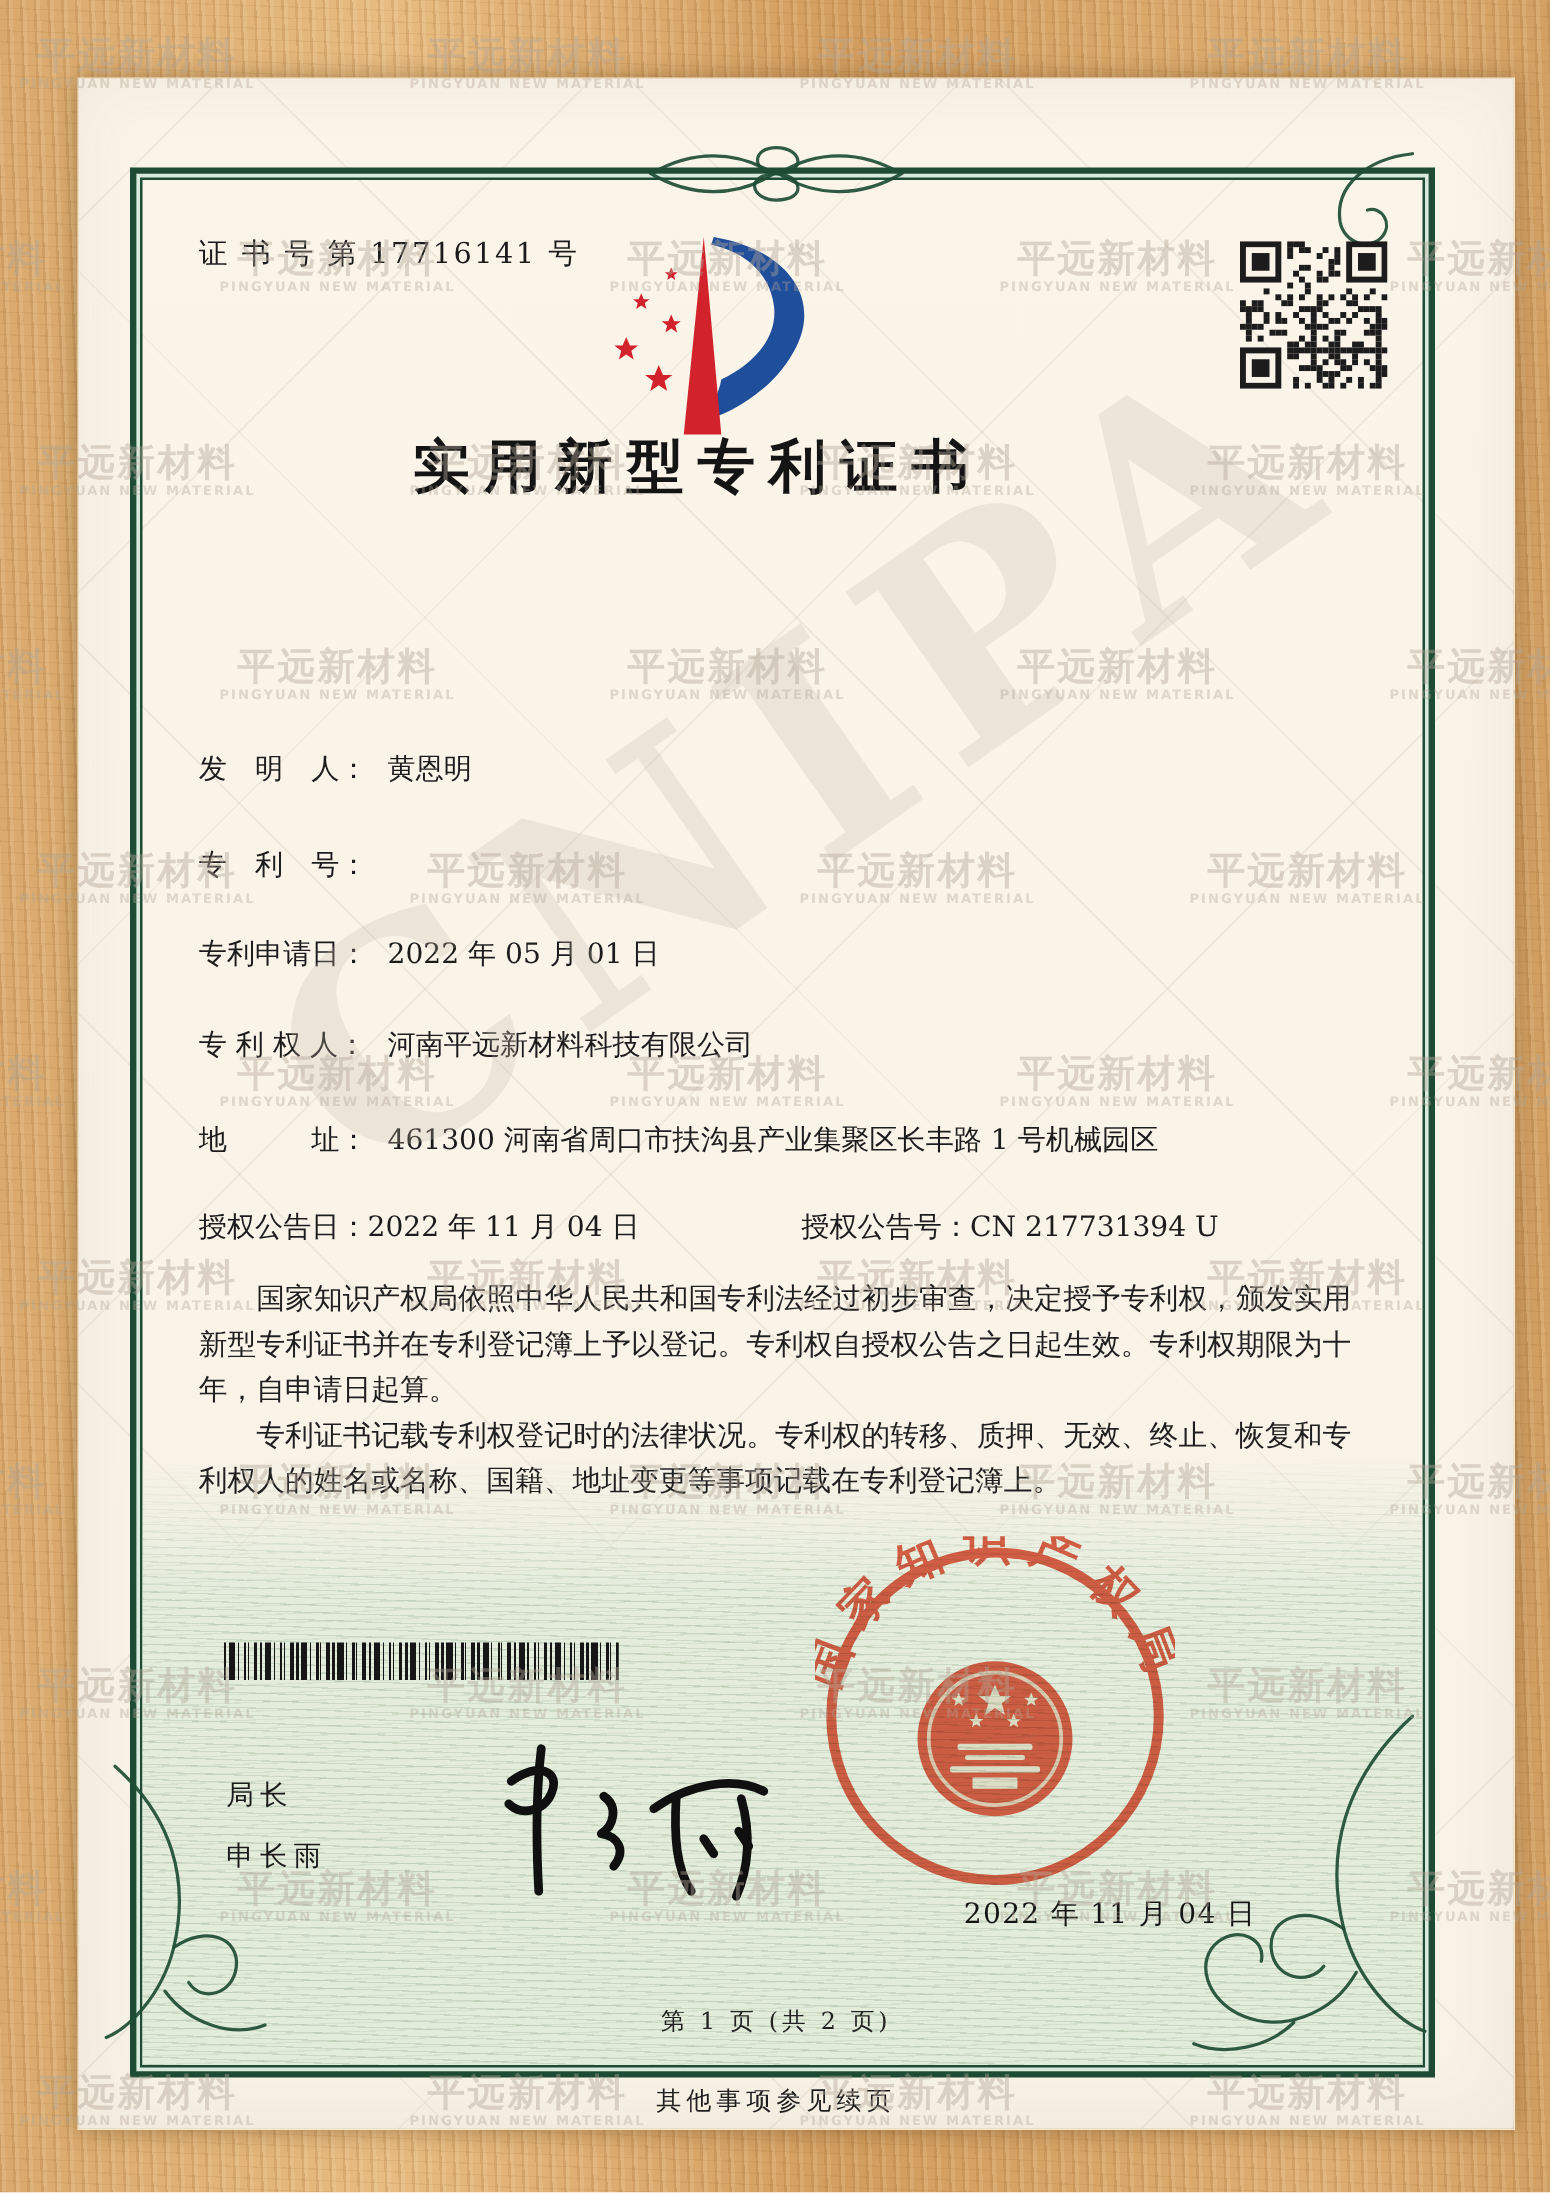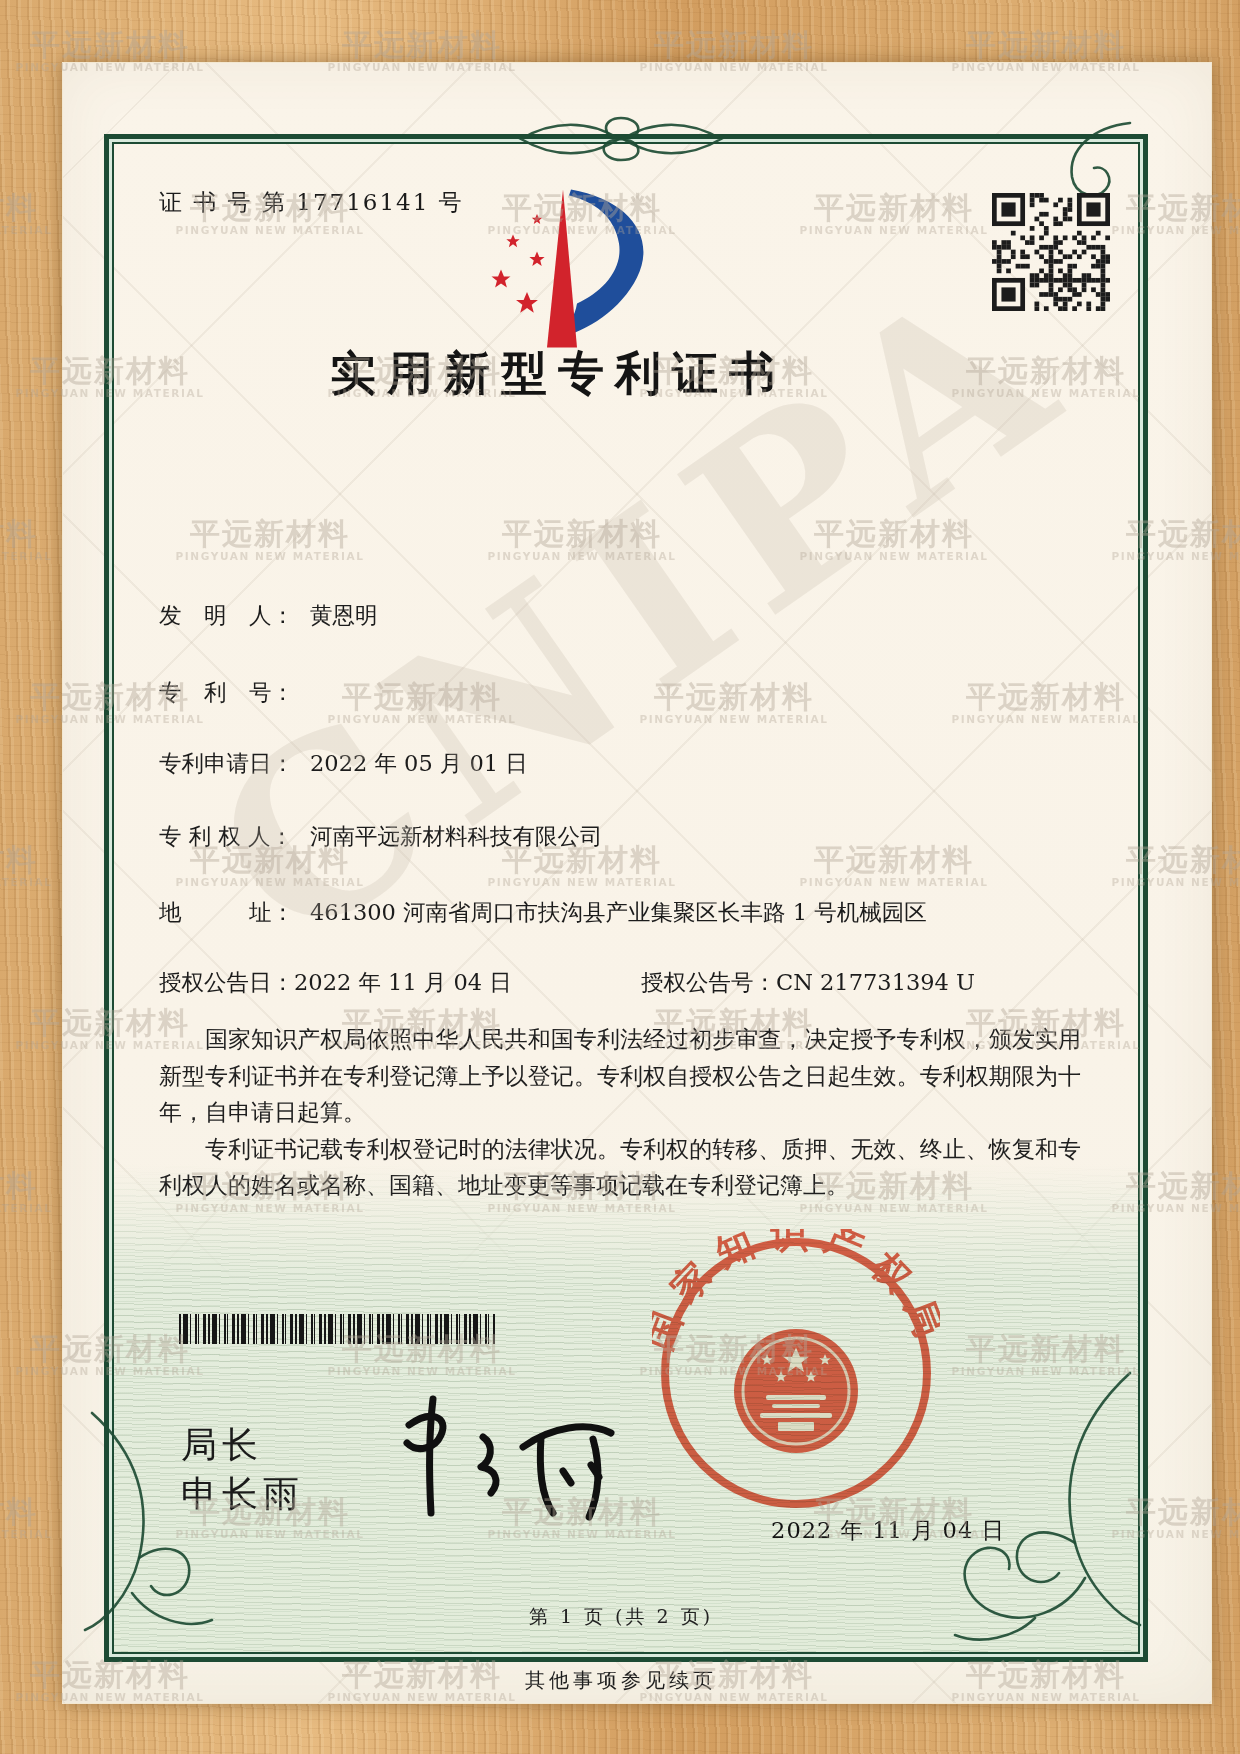--- a/index.html
+++ b/index.html
@@ -49,21 +49,21 @@
     color:#1f1f1f;text-align:justify;}
   .paras p{margin:0;text-indent:2em;}
   .barcode{position:absolute;left:116px;top:1251px;width:316px;height:30px;z-index:3;
     background:repeating-linear-gradient(90deg,
       #161616 0 2px, rgba(0,0,0,0) 2px 4px,
       #161616 4px 9px, rgba(0,0,0,0) 9px 11px,
       #161616 11px 12px, rgba(0,0,0,0) 12px 16px,
       #161616 16px 18px, rgba(0,0,0,0) 18px 19px,
       #161616 19px 20px, rgba(0,0,0,0) 20px 24px,
       #161616 24px 27px, rgba(0,0,0,0) 27px 29px);}
-  .role{position:absolute;left:118px;z-index:3;font-size:36px;letter-spacing:5px;color:#1a1a1a;
+  .role{position:absolute;left:118px;z-index:3;font-size:22px;letter-spacing:5px;color:#1a1a1a;
     font-family:Liberation Mono, monospace;}
   .sig{position:absolute;left:292px;top:1322px;z-index:3;}
   .sig path{fill:none;stroke:#101010;stroke-width:7;stroke-linecap:round;stroke-linejoin:round;}
   .seal{position:absolute;left:589px;top:1166px;z-index:4;mix-blend-mode:multiply;opacity:.93;}
   .seal-date{position:absolute;left:620px;top:1452px;width:410px;z-index:5;text-align:center;
     font-size:22.5px;color:#141414;letter-spacing:1px;}
   .page-footer{position:absolute;left:41px;top:1541px;width:1034px;z-index:3;text-align:center;
     font-size:19px;letter-spacing:3px;color:#222;}
   .cont-note{position:absolute;left:0;top:1604px;width:1116px;z-index:3;text-align:center;
     font-size:20px;letter-spacing:4px;color:#1d1d1d;}

